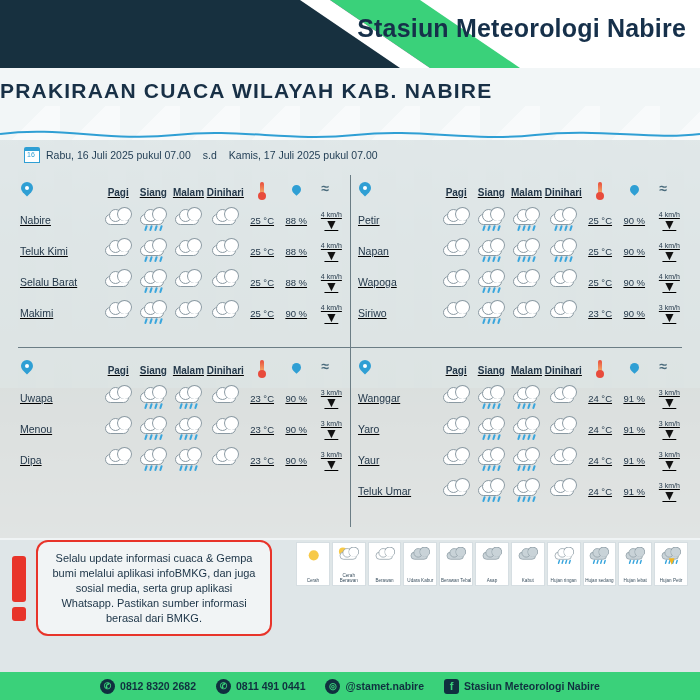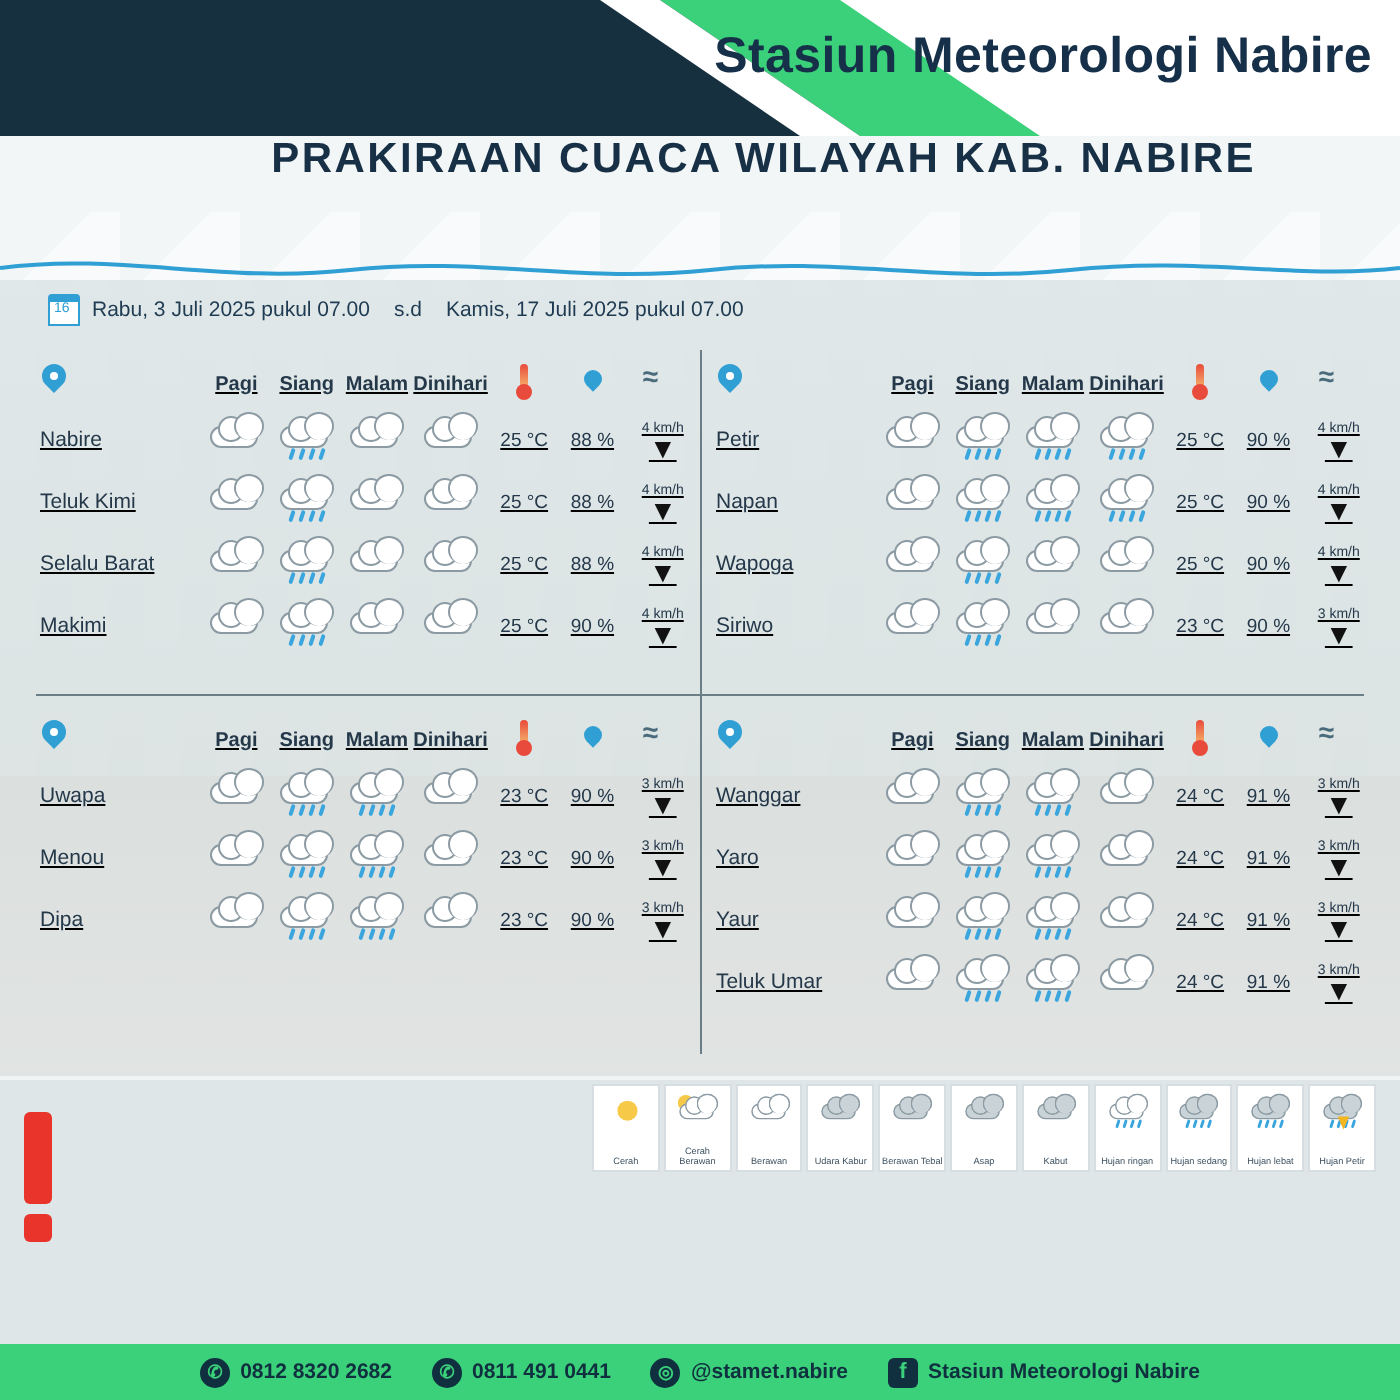--- a/index.html
+++ b/index.html
@@ -75,21 +75,21 @@
   .title-band {
     position:absolute; top:68px; left:0; width:700px; height:72px;
     background:#f2f6f7;
   }
   .title-band .mountains {
     position:absolute; left:0; bottom:0; width:700px; height:34px; opacity:.45;
     background:
       linear-gradient(135deg, transparent 48%, #ffffff 48%) 0 0/60px 34px repeat-x;
   }
   .main-title {
-    position:absolute; top:68px; width:628px; text-align:right;
+    position:absolute; top:79px; width:628px; text-align:left;
     font-size:21px; font-weight:bold; color:#183046; letter-spacing:1.2px;
   }
   .wave {
     position:absolute; top:126px; left:0; width:700px; height:16px;
   }
 
   
   .berlaku {
     position:absolute; top:143px; left:24px; width:650px;
   }
@@ -228,21 +228,21 @@
   <svg class="wave" viewBox="0 0 700 16" preserveAspectRatio="none">
     <path d="M0,8 C60,0 110,16 175,9 C240,2 290,16 355,9 C420,2 470,16 535,9 C600,2 650,14 700,8" fill="none" stroke="#2f9fd4" stroke-width="2"></path>
   </svg>
 
   <div class="berlaku">
     <div class="berlaku-row">
       <span class="cal-ico">
           <span class="top"></span>
           <span class="body"></span>
         </span>
-      <span>Rabu, 3 Juli 2025 pukul 07.00</span>
+      <span>Rabu, 16 Juli 2025 pukul 07.00</span>
       <span class="sd">s.d</span>
       <span>Kamis, 17 Juli 2025 pukul 07.00</span>
     </div>
   </div>
 
   <div class="grid">
     <div class="vline"></div>
     <div class="hline"></div>
 
     <div class="quad q1">
@@ -632,20 +632,23 @@
               </td>
             </tr>
           </tbody>
         </table>
       </div>
   </div>
 
   <div class="excl">
     <div class="bar"></div>
       <div class="dot"></div>
+  </div>
+  <div class="callout">
+    <p>Selalu update informasi cuaca &amp; Gempa bumi melalui aplikasi infoBMKG, dan juga sosial media, serta grup aplikasi Whatsapp. Pastikan sumber informasi berasal dari BMKG.</p>
   </div>
 
   <div class="legend">
       <div class="item">
         <span class="wg">
           <span class="sun" style="left:9px;top:6px;width:14px;height:14px"></span>
         </span>
         <div class="lbl">Cerah</div>
       </div>
       <div class="item">

